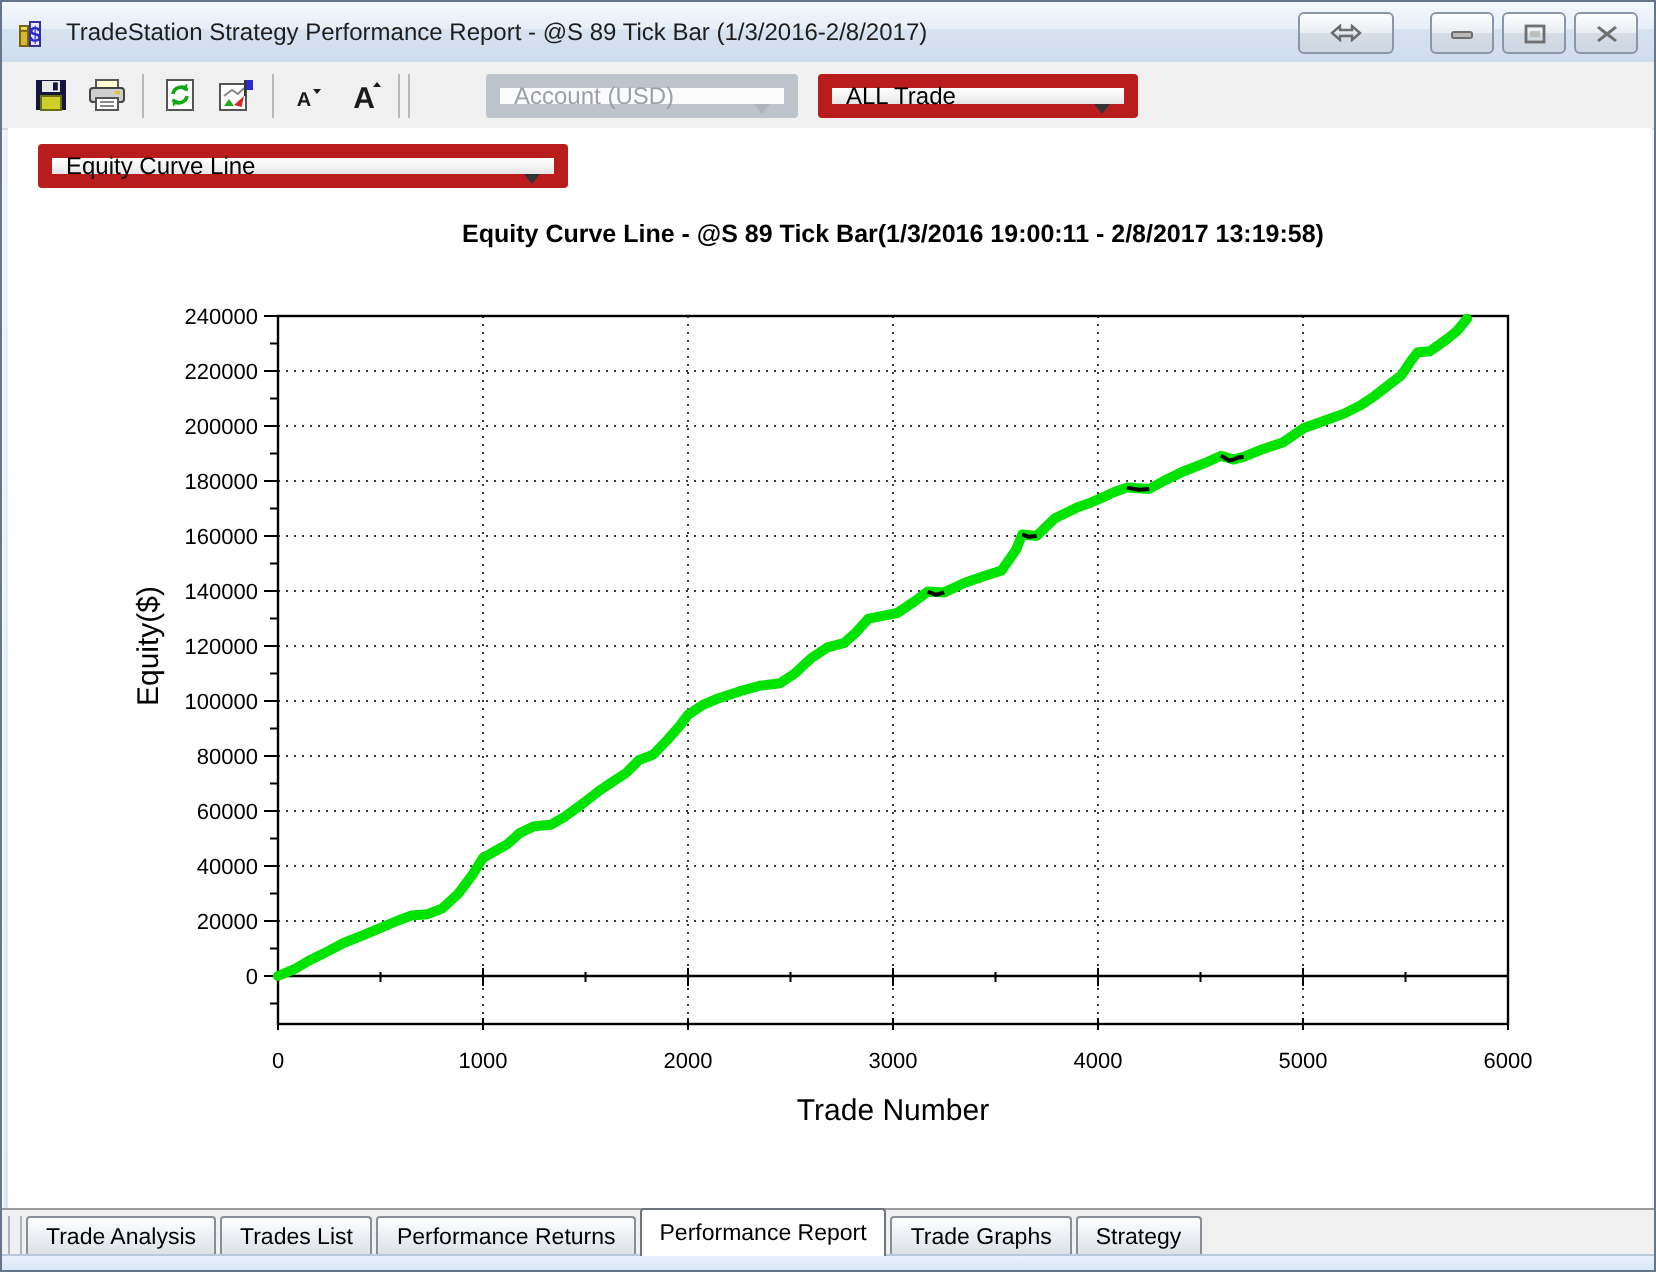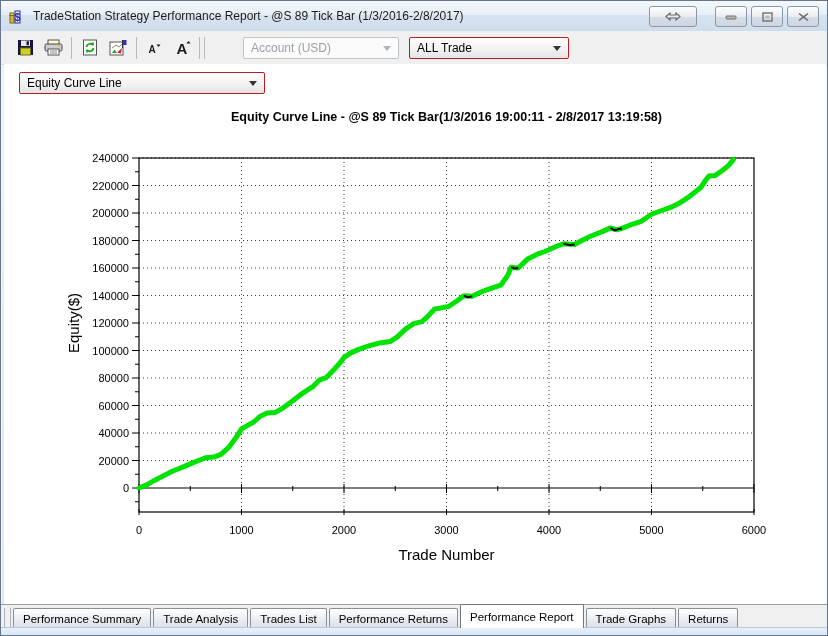--- a/index.html
+++ b/index.html
@@ -17,30 +17,30 @@
     background:linear-gradient(#fdfdfd,#e9edf2 50%,#d6dde6 51%,#cdd6e0);
     display:flex;align-items:center;justify-content:center;cursor:default;}
   .win-btn.wide{width:46px;margin-right:14px;}
   .win-btn svg{display:block;}
   
   .toolbar{position:absolute;left:0;top:30px;width:100%;height:33px;background:#f0f0f0;
     border-bottom:1px solid #d9d9d9;display:flex;align-items:center;}
   .tb-btn{width:26px;height:24px;display:flex;align-items:center;justify-content:center;margin:0 1px;}
   .tb-sep{width:1px;height:22px;background:#b8b8b8;margin:0 4px;}
   .tb-sep.thin{margin:0 2px;}
-  .combo{height:22px;box-sizing:border-box;border:1px solid #b91c1c;border-radius:2px;
+  .combo{height:22px;box-sizing:border-box;border:7px solid #b91c1c;border-radius:2px;
     background:linear-gradient(#ffffff,#f1f1f1 60%,#e4e4e4);
     display:flex;align-items:center;font-size:12px;color:#000;padding-left:7px;position:relative;}
   .combo .arrow{position:absolute;right:7px;top:8px;width:0;height:0;
     border-left:4px solid transparent;border-right:4px solid transparent;border-top:5px solid #333;}
   .combo.disabled{border-color:#bcc3cb;background:#fbfbfb;color:#9aa1a9;}
   .combo.disabled .arrow{border-top-color:#aeb5bd;}
   
   .content{position:absolute;left:3px;top:63px;width:822px;height:540px;background:#ffffff;}
-  .view-combo{position:absolute;left:15px;top:8px;width:246px;text-align:right;}
+  .view-combo{position:absolute;left:15px;top:8px;width:265px;text-align:right;}
   .chart-title{position:absolute;left:115px;top:46px;width:655px;text-align:center;
     font-size:12.5px;font-weight:bold;color:#000;}
   .chart-wrap{position:absolute;left:55px;top:79px;}
   
   .tabbar{position:absolute;left:0;top:603px;width:100%;height:23px;background:#f0f0f0;
     border-top:1px solid #9c9c9c;display:flex;align-items:flex-end;}
   .grip{width:5px;height:20px;margin:0 2px 0 3px;
     border-left:1px solid #aab4c0;border-right:1px solid #aab4c0;}
   .tab{height:19px;margin-top:2px;padding:0 9px;display:flex;align-items:center;font-size:11.5px;
     color:#000;background:linear-gradient(#ffffff,#e9edf1 55%,#dbe0e6);
@@ -256,24 +256,23 @@
           <polyline points="452.1,124.3 455.7,125.4 459.3,125.0" fill="none" stroke="#000000" stroke-width="2" stroke-linejoin="round"></polyline>
           <polyline points="504.4,100.8 510.5,101.9 515.6,101.5" fill="none" stroke="#000000" stroke-width="2" stroke-linejoin="round"></polyline>
           <polyline points="551.5,84.9 555.6,87.3 557.6,86.8 559.7,85.9 562.8,85.4" fill="none" stroke="#000000" stroke-width="2" stroke-linejoin="round"></polyline>
         </svg>
     </div>
   </div>
 
   <div class="tabbar">
     <div class="grip"></div>
     <div id="tabs-container" style="display:flex;align-items:flex-end;">
-        <div class="tab">Performance Summary</div>
         <div class="tab">Trade Analysis</div>
         <div class="tab">Trades List</div>
         <div class="tab">Performance Returns</div>
         <div class="tab active">Performance Report</div>
         <div class="tab">Trade Graphs</div>
-        <div class="tab">Returns</div>
+        <div class="tab">Strategy</div>
       </div>
   </div>
   <div class="statusbar"></div>
 
 </div>
 
 </body></html>

